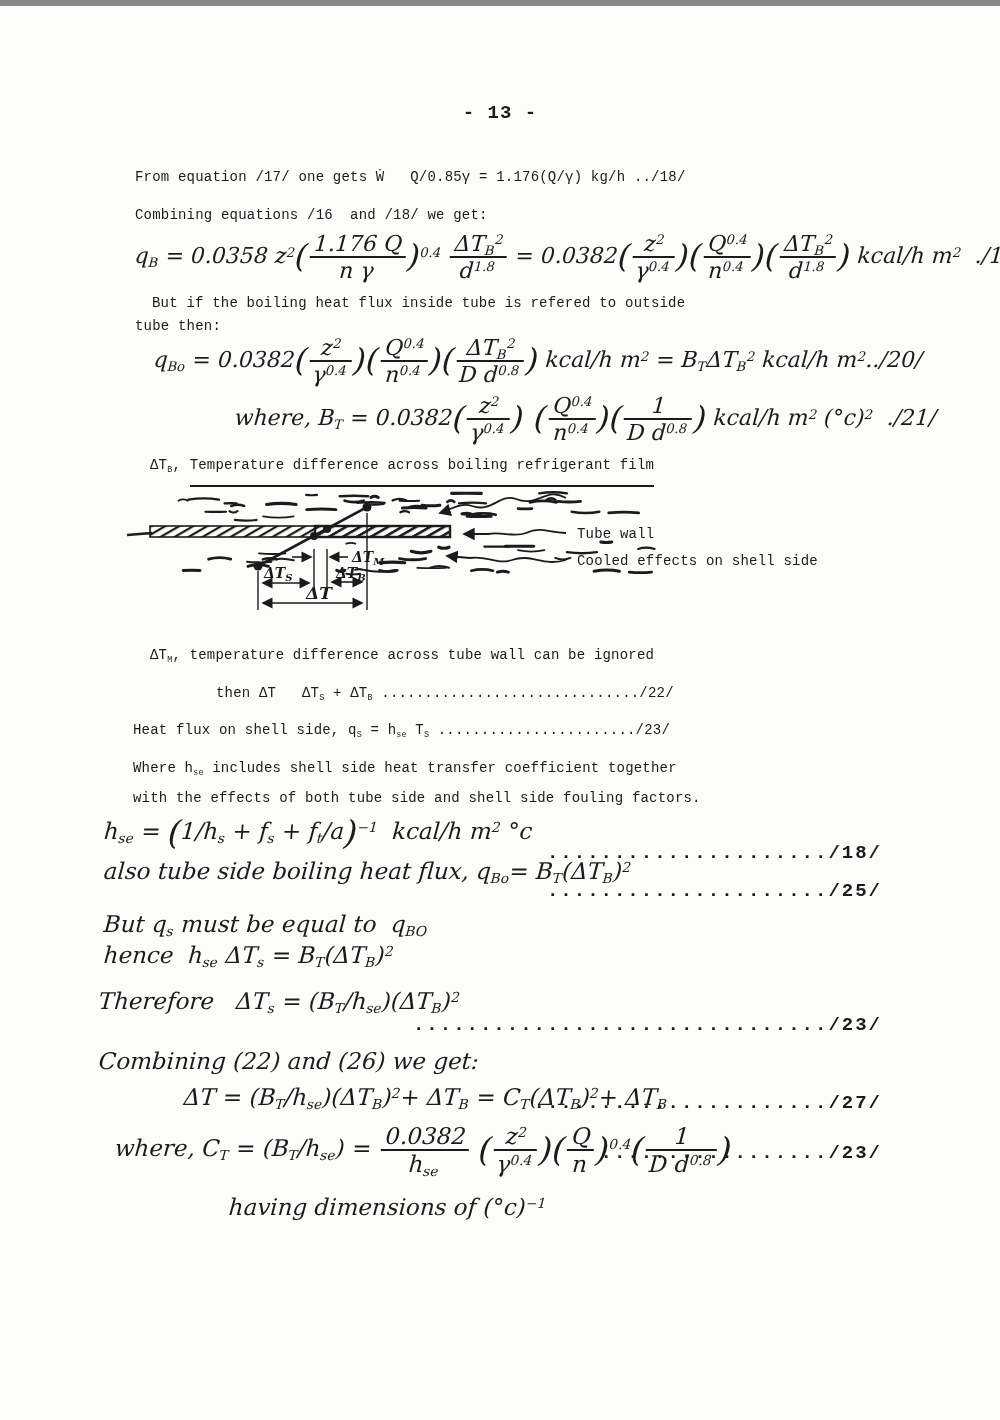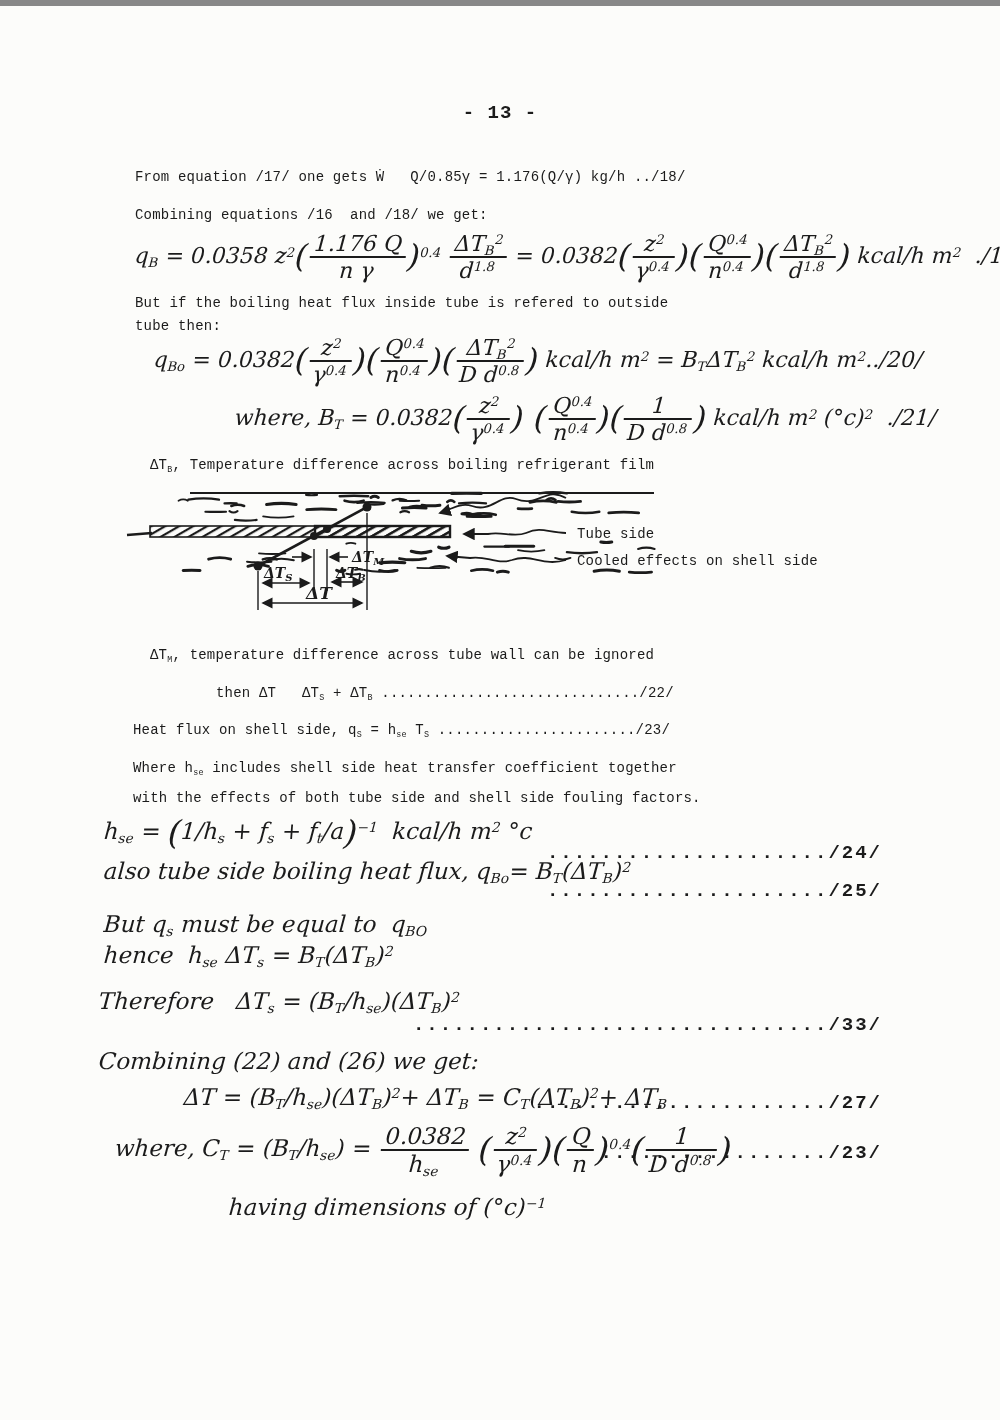--- a/index.html
+++ b/index.html
@@ -14,39 +14,39 @@
     font-style:italic;font-size:23px;line-height:26px;white-space:pre;
     transform:skewX(-4deg);transform-origin:left bottom;
   }
   sub{font-size:.6em;vertical-align:-.3em;line-height:0;}
   sup{font-size:.6em;vertical-align:.5em;line-height:0;}
   .frac{display:inline-block;text-align:center;vertical-align:middle;margin:0 2px;line-height:1.05;}
   .frac .num{display:block;border-bottom:2px solid #1b1b1b;padding:0 4px 1px;}
   .frac .den{display:block;padding:1px 4px 0;}
   .big{font-size:1.45em;vertical-align:middle;line-height:.8;}
   .dots{position:absolute;right:118px;font-size:19px;font-weight:bold;letter-spacing:2px;white-space:pre;font-family:"Liberation Mono","DejaVu Sans Mono",monospace;}
-  .underline{border-bottom:2px solid #1b1b1b;padding-bottom:19px;}
+  .underline{border-bottom:2px solid #1b1b1b;padding-bottom:12px;}
   .pageno{position:absolute;width:100%;text-align:center;font-size:19px;font-weight:bold;letter-spacing:1px;}
   svg text.dim{font-family:"DejaVu Serif",serif;font-style:italic;font-weight:bold;font-size:14px;fill:#1b1b1b;}
   svg text.dim .small{font-size:10px;}
   svg text.dimbig{font-family:"DejaVu Serif",serif;font-style:italic;font-weight:bold;font-size:17px;fill:#1b1b1b;}
 </style>
 </head>
 <body>
 
 <div class="page">
 
   <div class="pageno" style="top:96px">- 13 -</div>
 
   <div class="t" style="left:135px;top:160px">From equation /17/ one gets Ẇ   Q/0.85γ = 1.176(Q/γ) kg/h ../18/</div>
   <div class="t" style="left:135px;top:198px">Combining equations /16  and /18/ we get:</div>
 
   <div class="hw" style="left:133px;top:226px;font-size:22px">q<sub>B</sub> = 0.0358 z<sup>2</sup><span class="big">(</span><span class="frac"><span class="num">1.176 Q</span><span class="den">n γ</span></span><span class="big">)</span><sup>0.4</sup> <span class="frac"><span class="num">ΔT<sub>B</sub><sup>2</sup></span><span class="den">d<sup>1.8</sup></span></span> = 0.0382<span class="big">(</span><span class="frac"><span class="num">z<sup>2</sup></span><span class="den">γ<sup>0.4</sup></span></span><span class="big">)(</span><span class="frac"><span class="num">Q<sup>0.4</sup></span><span class="den">n<sup>0.4</sup></span></span><span class="big">)(</span><span class="frac"><span class="num">ΔT<sub>B</sub><sup>2</sup></span><span class="den">d<sup>1.8</sup></span></span><span class="big">)</span> kcal/h m<sup>2</sup>  ./19/</div>
 
-  <div class="t" style="left:135px;top:286px">But if the boiling heat flux inside tube is refered to outside</div>
+  <div class="t" style="left:152px;top:286px">But if the boiling heat flux inside tube is refered to outside</div>
   <div class="t" style="left:135px;top:309px">tube then:</div>
 
   <div class="hw" style="left:152px;top:330px;font-size:22px">q<sub>Bo</sub> = 0.0382<span class="big">(</span><span class="frac"><span class="num">z<sup>2</sup></span><span class="den">γ<sup>0.4</sup></span></span><span class="big">)(</span><span class="frac"><span class="num">Q<sup>0.4</sup></span><span class="den">n<sup>0.4</sup></span></span><span class="big">)(</span><span class="frac"><span class="num">ΔT<sub>B</sub><sup>2</sup></span><span class="den">D d<sup>0.8</sup></span></span><span class="big">)</span> kcal/h m<sup>2</sup> = B<sub>T</sub>ΔT<sub>B</sub><sup>2</sup> kcal/h m<sup>2</sup>../20/</div>
   <div class="hw" style="left:233px;top:388px;font-size:22px">where, B<sub>T</sub> = 0.0382<span class="big">(</span><span class="frac"><span class="num">z<sup>2</sup></span><span class="den">γ<sup>0.4</sup></span></span><span class="big">) (</span><span class="frac"><span class="num">Q<sup>0.4</sup></span><span class="den">n<sup>0.4</sup></span></span><span class="big">)(</span><span class="frac"><span class="num">1</span><span class="den">D d<sup>0.8</sup></span></span><span class="big">)</span> kcal/h m<sup>2</sup> (°c)<sup>2</sup>  ./21/</div>
 
   <div class="t" style="left:150px;top:448px"><span>ΔT<sub>B</sub>, </span><span class="underline">Temperature difference across boiling refrigerant film</span></div>
 
   <svg style="position:absolute;left:0;top:0" width="1000" height="700" viewBox="0 0 1000 700">
     <defs>
       <marker id="arr" viewBox="0 0 10 10" refX="8.5" refY="5" markerWidth="7" markerHeight="7" orient="auto-start-reverse">
@@ -149,39 +149,39 @@
     <text class="dim" x="264" y="572"><tspan>ΔT</tspan><tspan class="small" dy="3">S</tspan></text>
     <text class="dim" x="352" y="556"><tspan>ΔT</tspan><tspan class="small" dy="3">M</tspan></text>
     <text class="dim" x="336" y="572"><tspan>ΔT</tspan><tspan class="small" dy="3">B</tspan></text>
     <text class="dimbig" x="306" y="593"><tspan>ΔT</tspan></text>
 
     <path d="M566,492 C546,480 538,502 516,493 C500,487 492,507 472,500 C460,496 450,504 440,507" fill="none" stroke="#1b1b1b" stroke-width="1.8" marker-end="url(#arr)"></path>
     <path d="M566,527 C548,527 542,520 526,527 C514,532 502,525 488,528 L464,528" fill="none" stroke="#1b1b1b" stroke-width="1.8" marker-end="url(#arr)"></path>
     <path d="M566,554 C542,561 532,547 512,554 C496,559 486,549 470,552 L447,550" fill="none" stroke="#1b1b1b" stroke-width="1.8" marker-end="url(#arr)"></path>
   </svg>
 
-  <div class="t" style="left:577px;top:517px">Tube side</div>
+  <div class="t" style="left:577px;top:517px">Tube wall</div>
   <div class="t" style="left:577px;top:544px">Cooled effects on shell side</div>
 
   <div class="t" style="left:150px;top:638px">ΔT<sub>M</sub>, temperature difference across tube wall can be ignored</div>
   <div class="t" style="left:216px;top:676px">then ΔT   ΔT<sub>S</sub> + ΔT<sub>B</sub> ............................../22/</div>
   <div class="t" style="left:133px;top:713px">Heat flux on shell side, q<sub>S</sub> = h<sub>se</sub> T<sub>S</sub> ......................./23/</div>
   <div class="t" style="left:133px;top:751px">Where h<sub>se</sub> includes shell side heat transfer coefficient together</div>
   <div class="t" style="left:133px;top:781px">with the effects of both tube side and shell side fouling factors.</div>
 
   <div class="hw" style="left:103px;top:812px">h<sub>se</sub> = <span class="big">(</span>1/h<sub>s</sub> + f<sub>s</sub> + f<sub>t</sub>/a<span class="big">)</span><sup>−1</sup>  kcal/h m<sup>2</sup> °c</div>
-  <div class="dots" style="top:836px">...................../24/</div>
+  <div class="dots" style="top:836px">...................../18/</div>
   <div class="hw" style="left:103px;top:852px">also tube side boiling heat flux, q<sub>Bo</sub>= B<sub>T</sub>(ΔT<sub>B</sub>)<sup>2</sup></div>
   <div class="dots" style="top:874px">...................../25/</div>
 
   <div class="hw" style="left:103px;top:905px">But q<sub>s</sub> must be equal to  q<sub>BO</sub></div>
   <div class="hw" style="left:103px;top:936px">hence  h<sub>se</sub> ΔT<sub>s</sub> = B<sub>T</sub>(ΔT<sub>B</sub>)<sup>2</sup></div>
 
   <div class="hw" style="left:98px;top:982px">Therefore   ΔT<sub>s</sub> = (B<sub>T</sub>/h<sub>se</sub>)(ΔT<sub>B</sub>)<sup>2</sup></div>
-  <div class="dots" style="top:1008px">.............................../33/</div>
+  <div class="dots" style="top:1008px">.............................../23/</div>
 
   <div class="hw" style="left:98px;top:1042px">Combining (22) and (26) we get:</div>
   <div class="hw" style="left:183px;top:1078px">ΔT = (B<sub>T</sub>/h<sub>se</sub>)(ΔT<sub>B</sub>)<sup>2</sup>+ ΔT<sub>B</sub> = C<sub>T</sub>(ΔT<sub>B</sub>)<sup>2</sup>+ ΔT<sub>B</sub></div>
   <div class="dots" style="top:1086px">....................../27/</div>
 
   <div class="hw" style="left:113px;top:1118px">where, C<sub>T</sub> = (B<sub>T</sub>/h<sub>se</sub>) = <span class="frac"><span class="num">0.0382</span><span class="den">h<sub>se</sub></span></span> <span class="big">(</span><span class="frac"><span class="num">z<sup>2</sup></span><span class="den">γ<sup>0.4</sup></span></span><span class="big">)(</span><span class="frac"><span class="num">Q</span><span class="den">n</span></span><span class="big">)</span><sup>0.4</sup><span class="big">(</span><span class="frac"><span class="num">1</span><span class="den">D d<sup>0.8</sup></span></span><span class="big">)</span></div>
   <div class="dots" style="top:1136px">................./23/</div>
 
   <div class="hw" style="left:228px;top:1188px">having dimensions of (°c)<sup>−1</sup></div>
 

